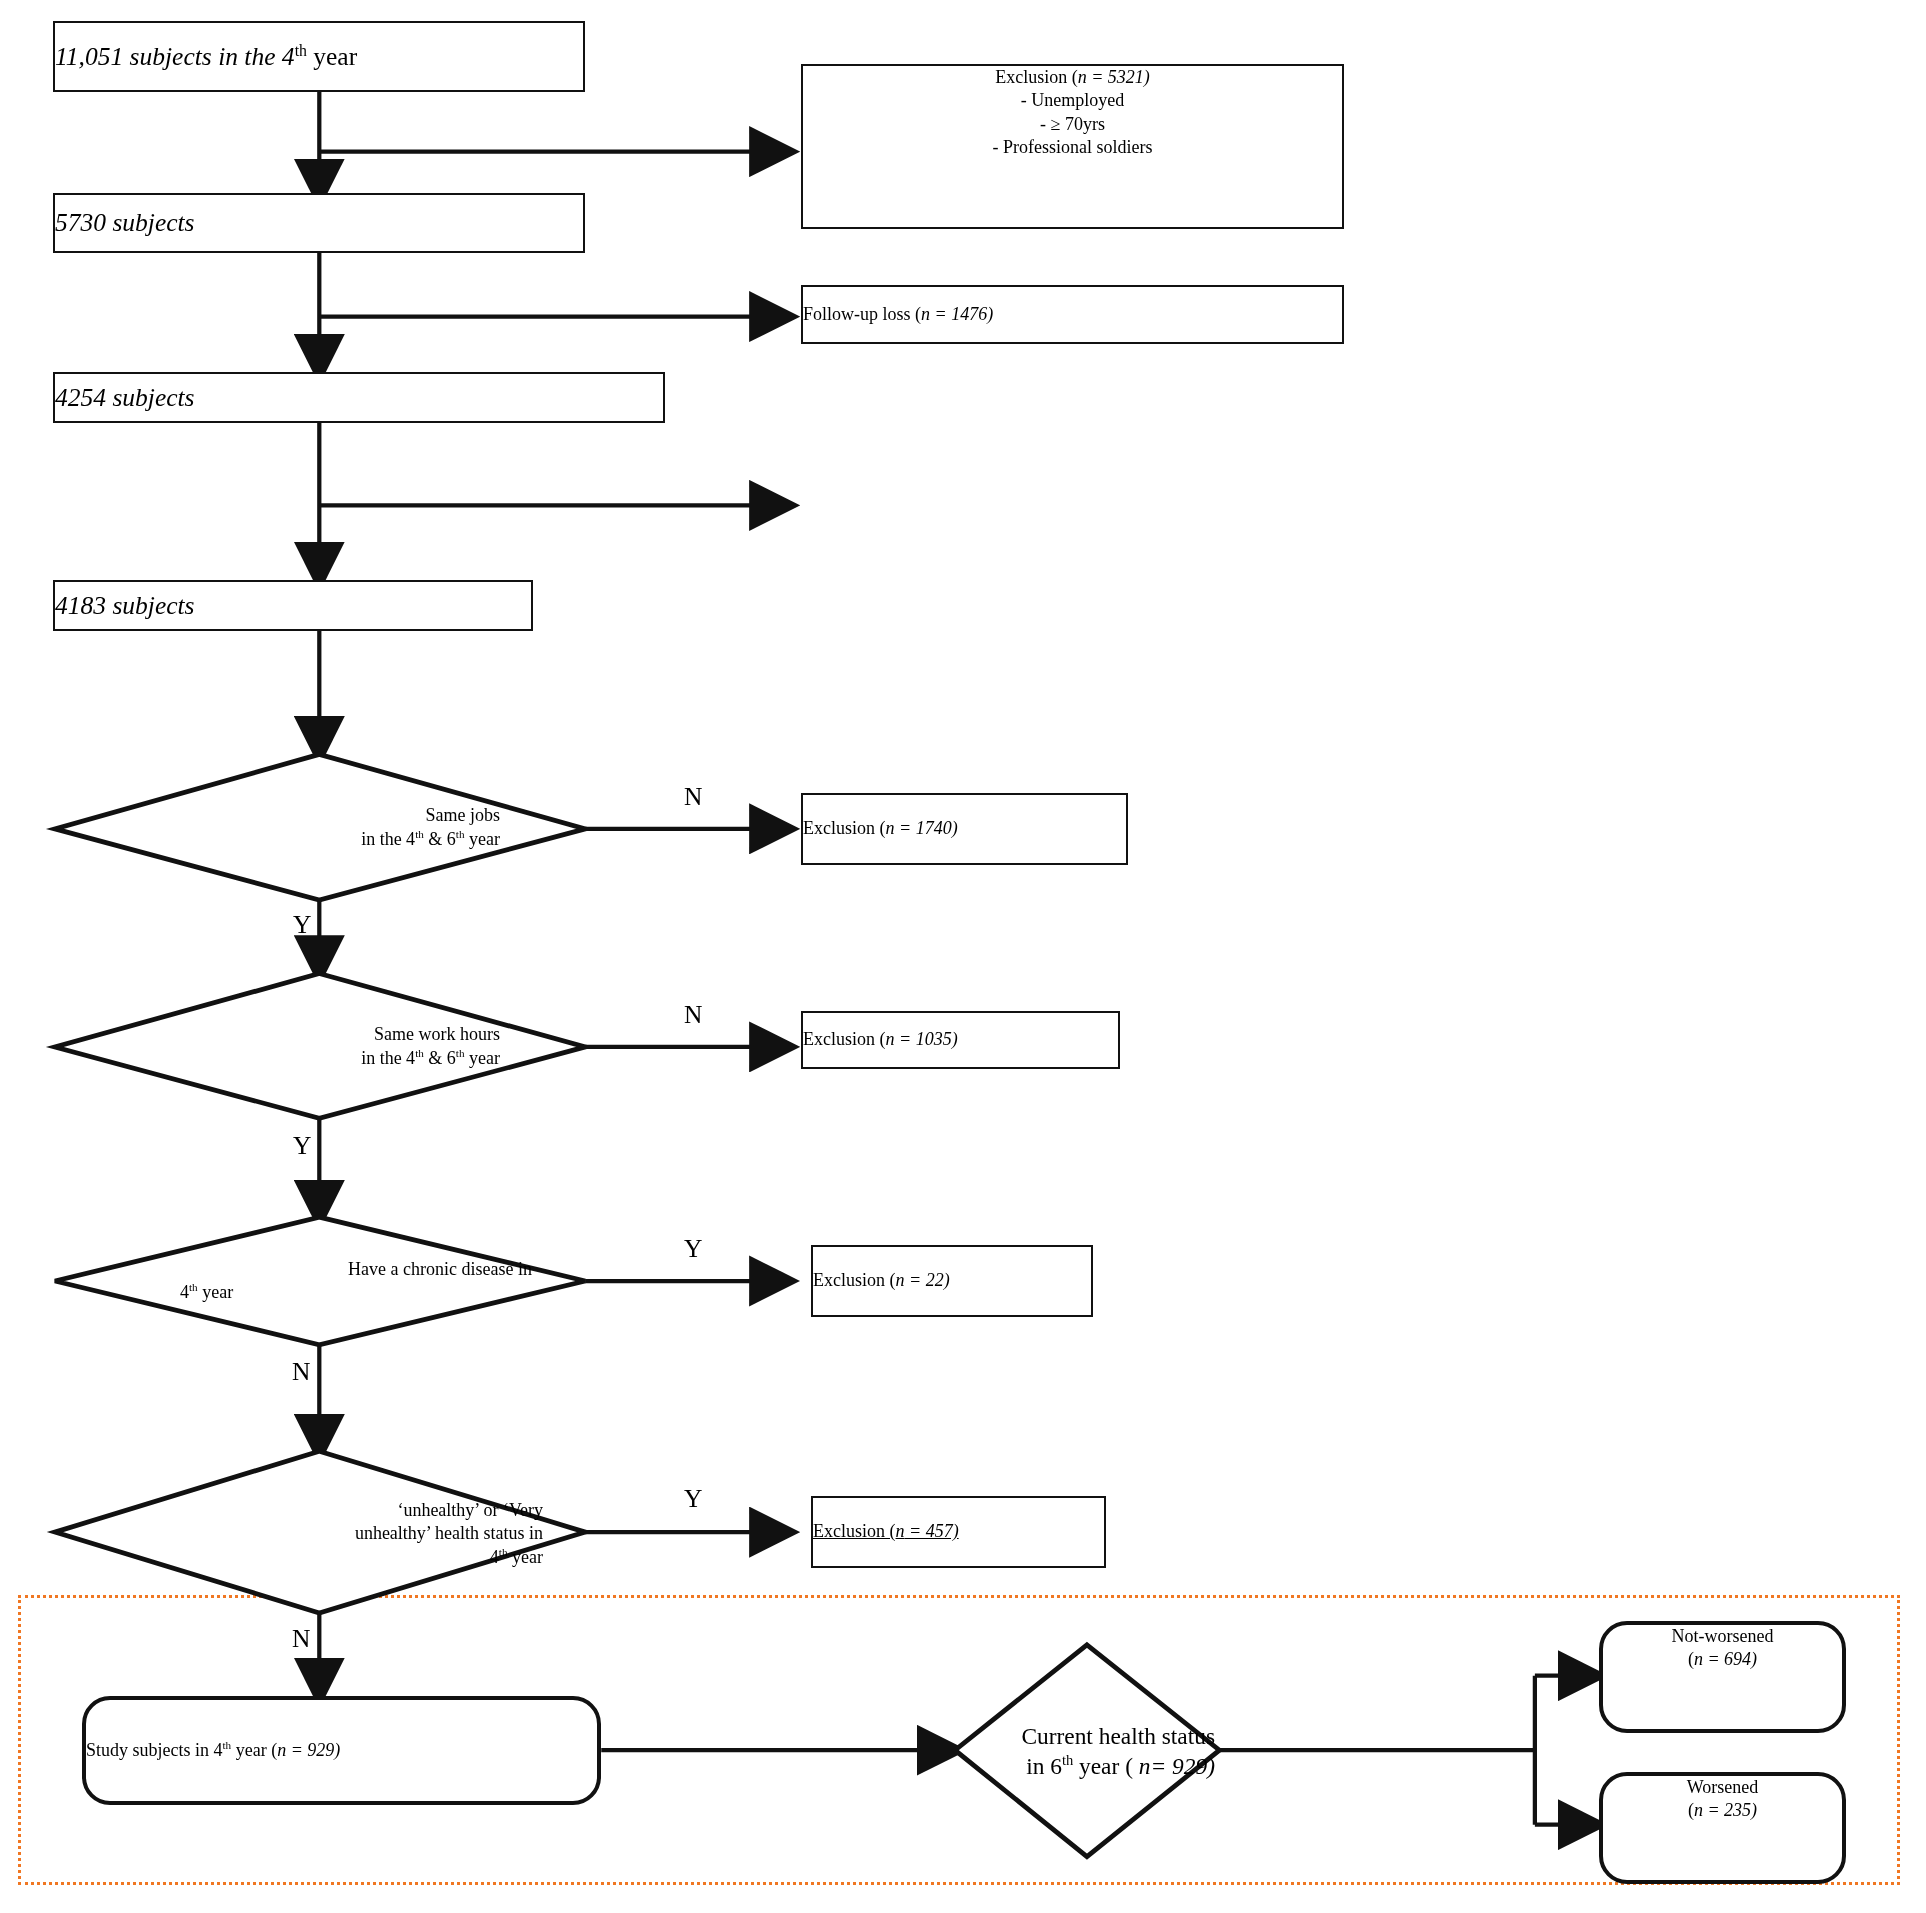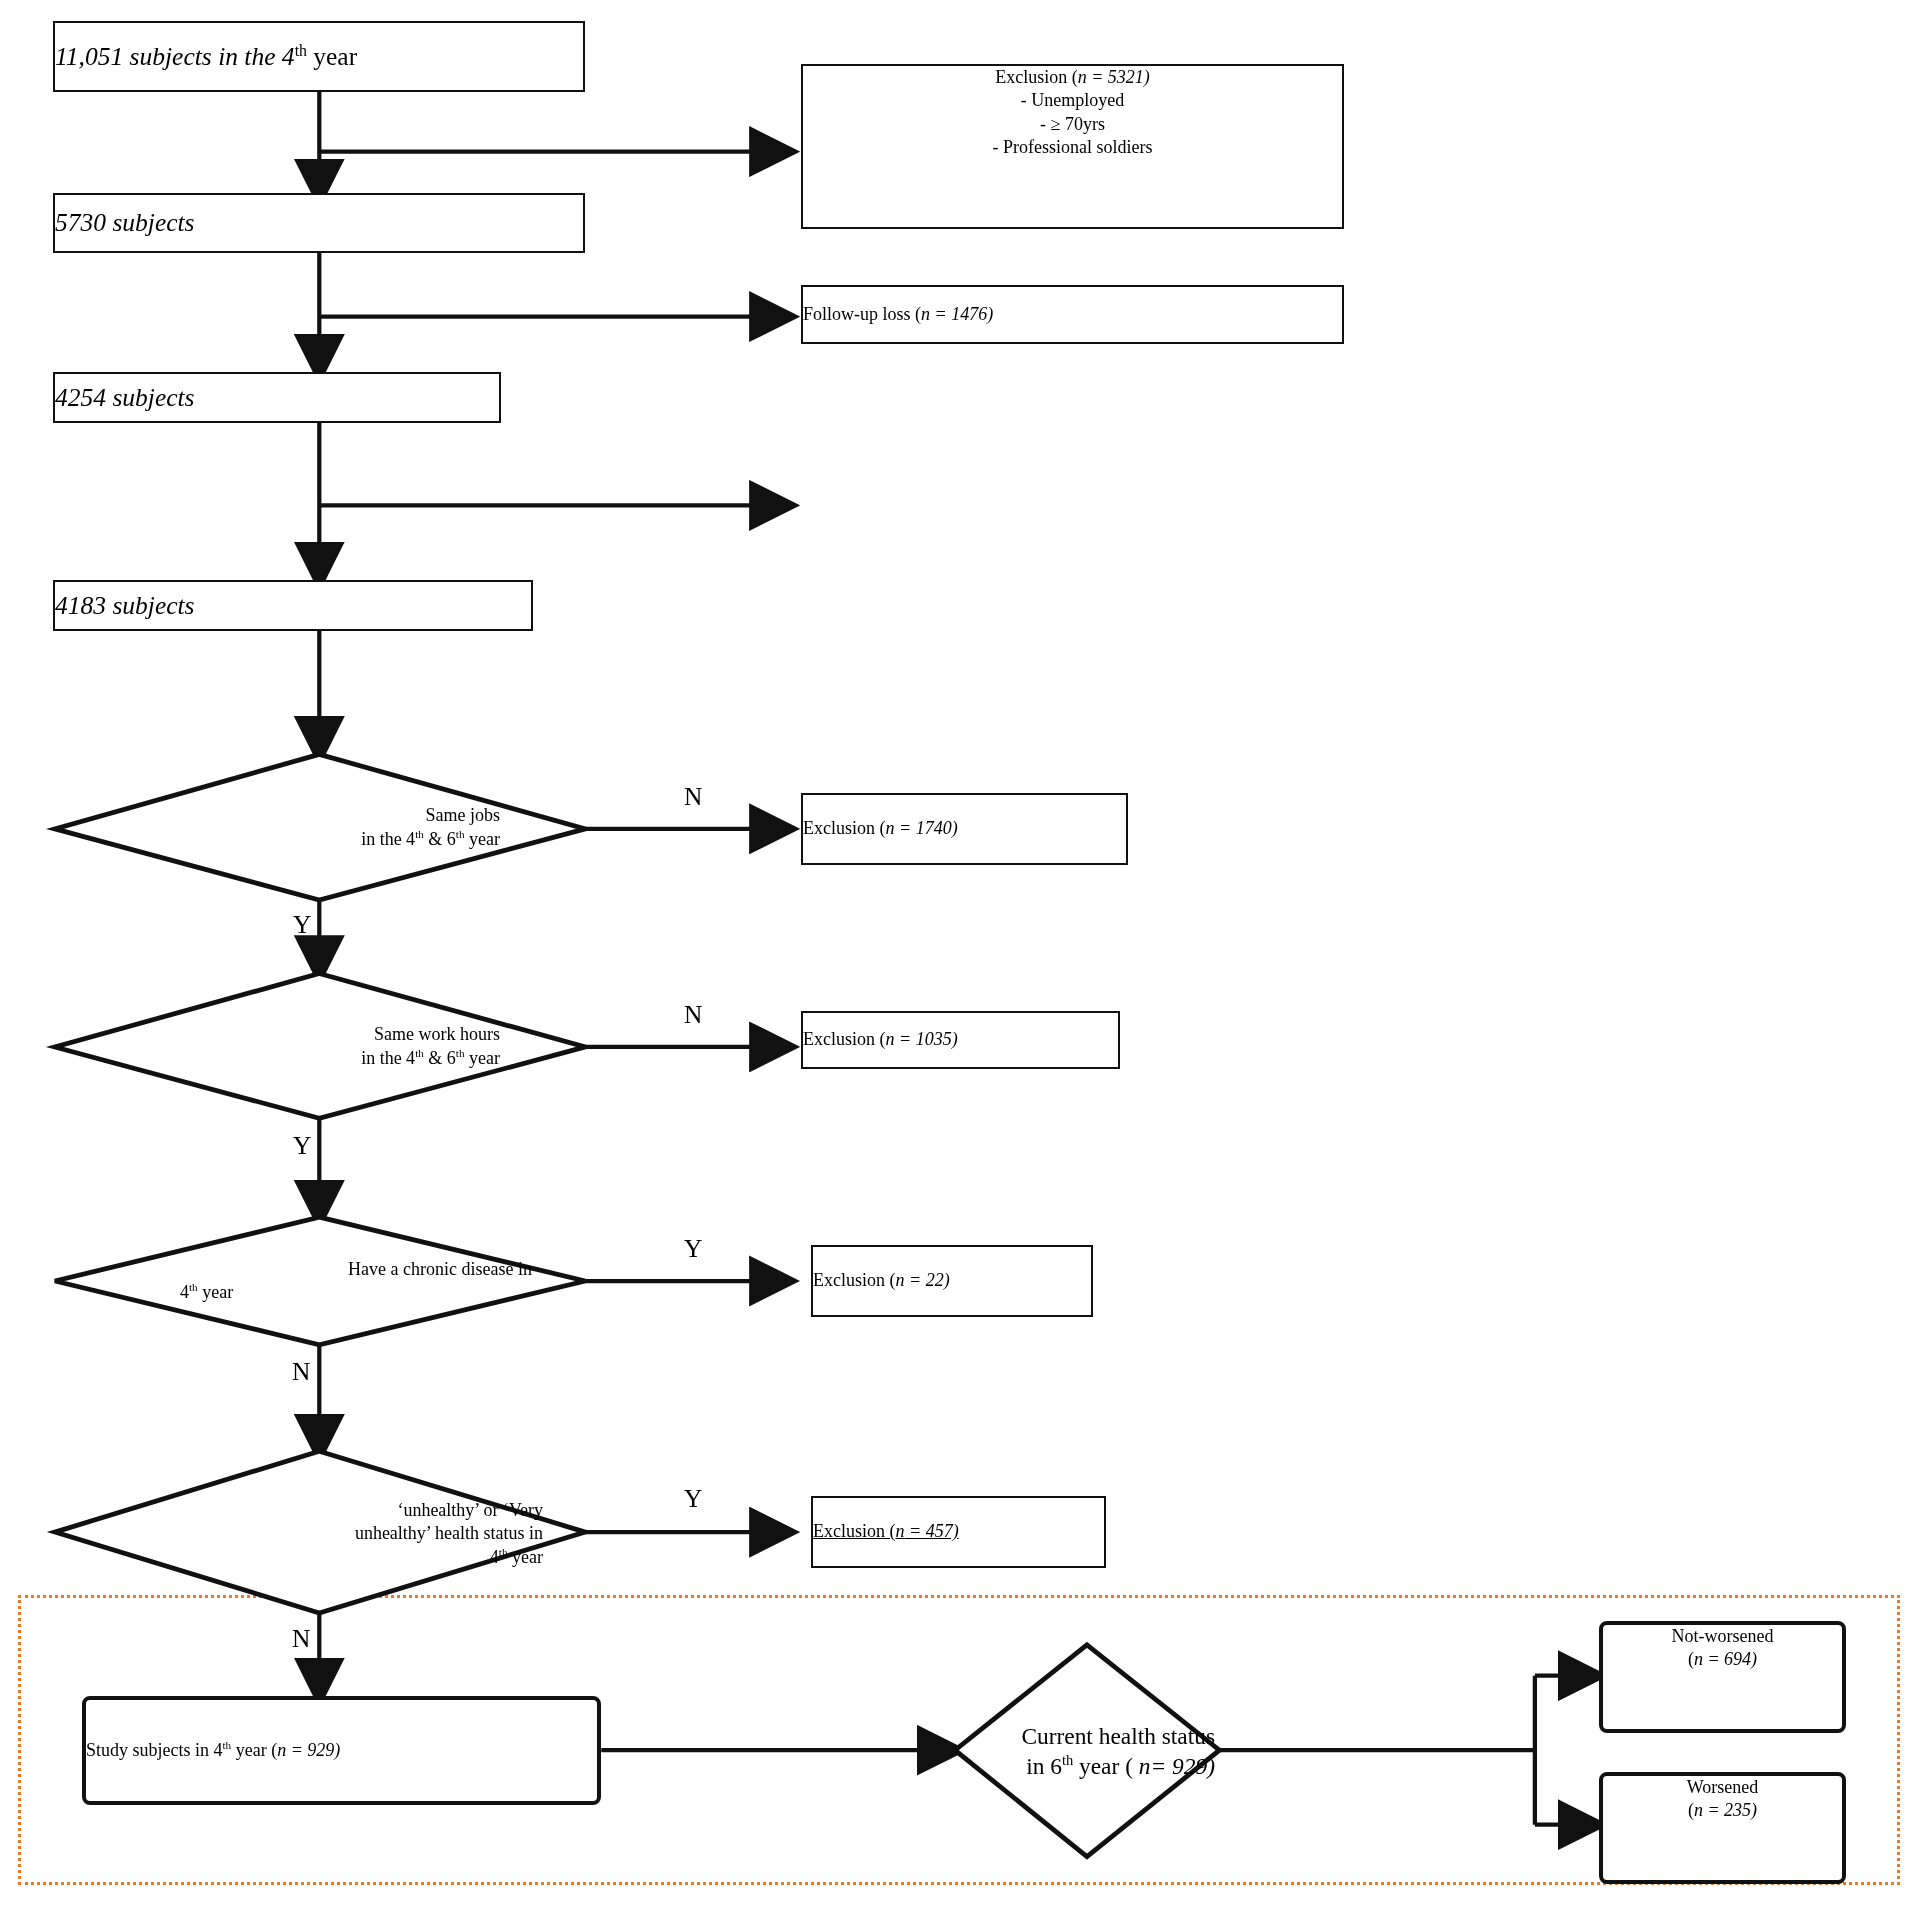--- a/index.html
+++ b/index.html
@@ -1,21 +1,21 @@
 <!DOCTYPE html>
 <html style="font-size:8.5px"><head>
 <meta charset="utf-8">
 <style>
   html,body{margin:0;padding:0;background:#ffffff;}
   body{font-family:"Liberation Serif", serif;}
   #stage{position:relative;width:1926px;height:1913px;background:#fff;overflow:hidden;}
   svg.layer{position:absolute;left:0;top:0;width:1926px;height:1913px;}
   .node{position:absolute;box-sizing:border-box;display:flex;align-items:center;justify-content:flex-start;text-align:center;background:#fff;}
   .rect{border:2.7px solid #111;}
-  .round{border:4.3px solid #111;border-radius:8px;}
+  .round{border:4.3px solid #111;border-radius:28px;}
   .txt{font-family:"Liberation Serif", serif;color:#000;line-height:1.30;}
   .s48{font-size:25.5px;}
   .s46{font-size:18px;}
   .s44{font-size:23.4px;}
   .diatxt{position:absolute;display:flex;align-items:flex-end;justify-content:center;text-align:center;pointer-events:none;}
   .yn{position:absolute;font-family:"Liberation Serif", serif;font-size:25.5px;color:#000;}
   .dashedbox{position:absolute;border:3.2px dotted #F07722;box-sizing:border-box;}
   i.it{font-style:italic;}
   sup{font-size:0.62em;vertical-align:super;line-height:0;}
 </style>
@@ -82,21 +82,21 @@
   <div class="node rect" style="left:53px;top:21px;width:532px;height:71px;">
     <span class="txt s48">
       <i class="it">11,051 subjects in the 4</i><sup>th</sup><span> year</span>
     </span>
   </div>
 
   <div class="node rect" style="left:53px;top:193px;width:532px;height:60px;">
     <i class="txt s48 it">5730 subjects</i>
   </div>
 
-  <div class="node rect" style="left:53px;top:372px;width:448px;height:51px;">
+  <div class="node rect" style="left:53px;top:372px;width:612px;height:51px;">
     <i class="txt s48 it">4254 subjects</i>
   </div>
 
   <div class="node rect" style="left:53px;top:580px;width:480px;height:51px;">
     <i class="txt s48 it">4183 subjects</i>
   </div>
 
   <div class="node rect" style="left:801px;top:64px;width:543px;height:165px;flex-direction:column;">
     <div class="txt s46">
       <span>Exclusion (</span><i class="it">n</i><i class="it"> = 5321)</i>

